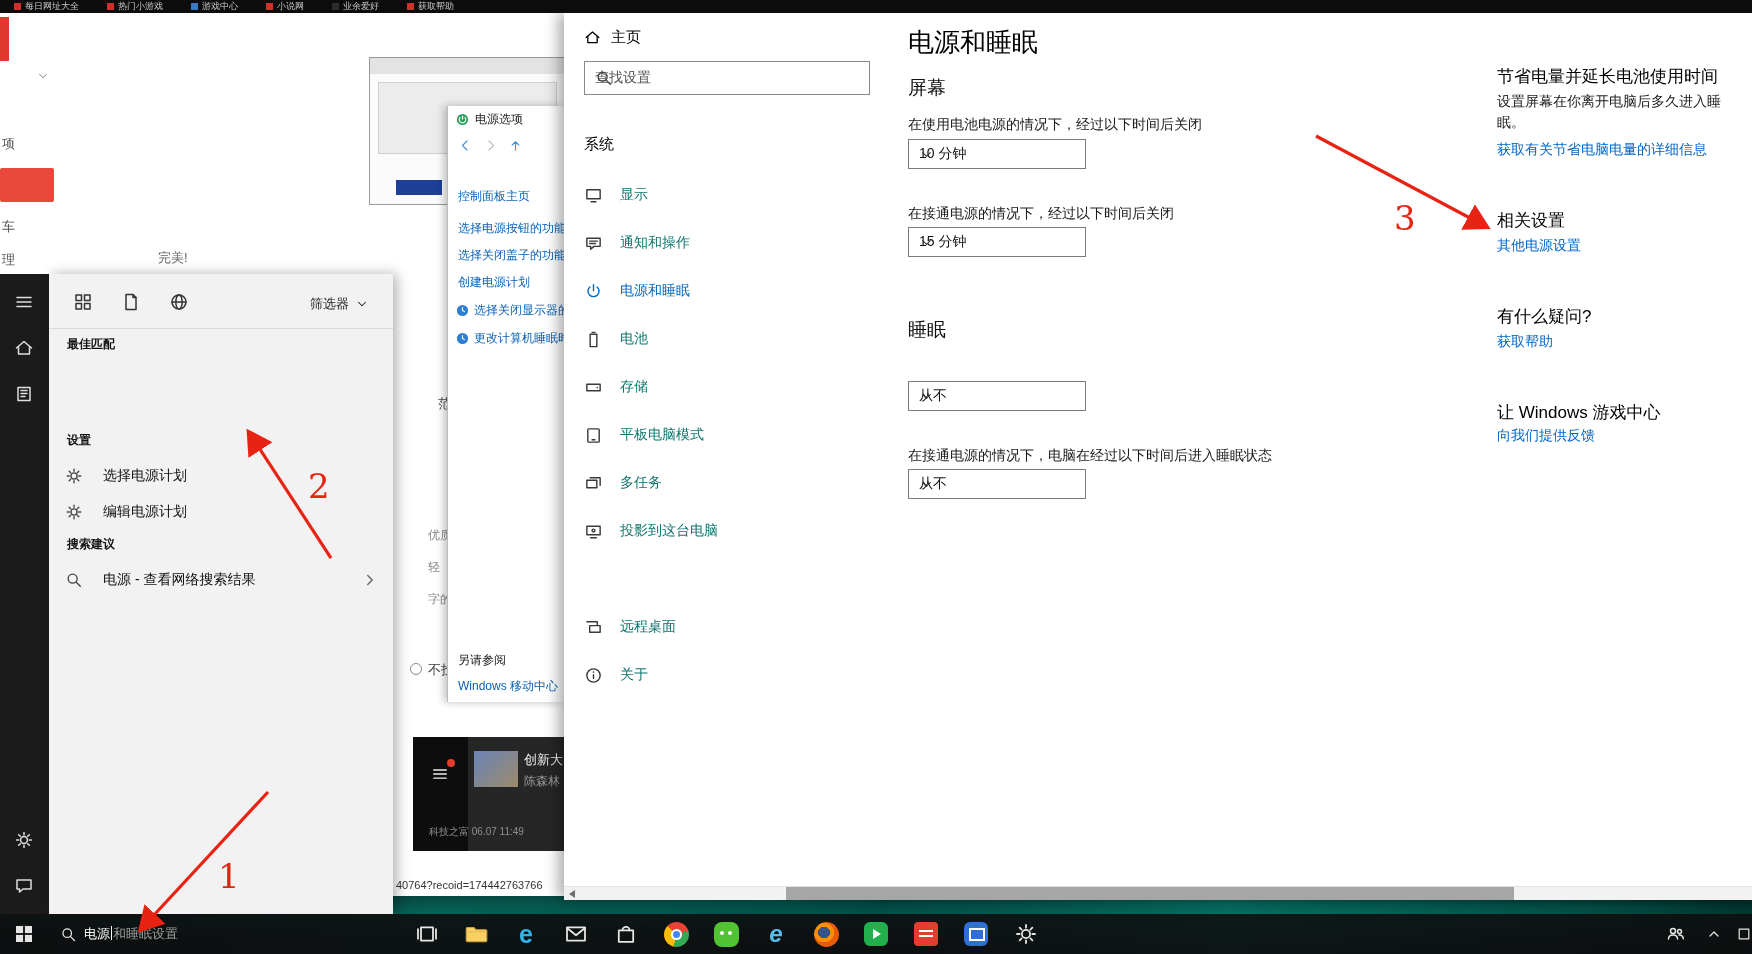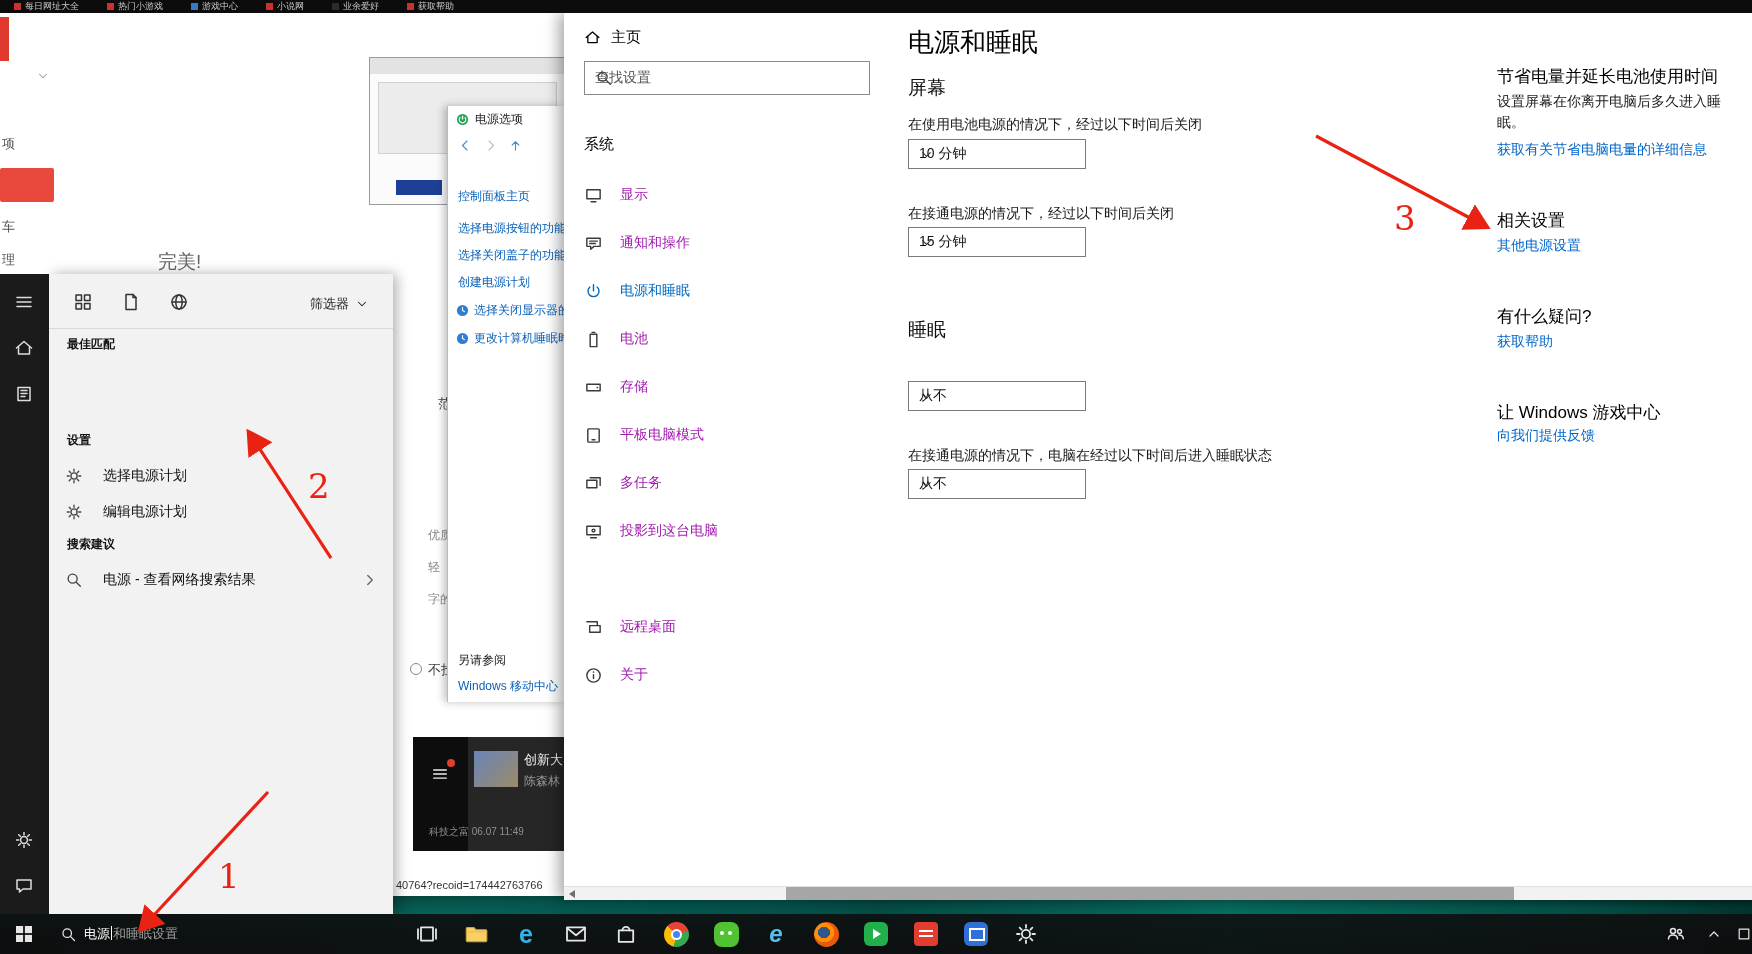--- a/index.html
+++ b/index.html
@@ -53,21 +53,21 @@
 
   
   .settings{left:564px;top:13px;width:1188px;height:886px;background:#fff;z-index:5;
             box-shadow:-5px 0 14px rgba(0,0,0,.35)}
   .s-side{position:absolute;left:0;top:0;width:324px;height:100%}
   .home-row{position:absolute;left:20px;top:15px;display:flex;align-items:center;gap:10px;font-size:15px;color:#000}
   .sbox{position:absolute;left:20px;top:48px;width:286px;height:34px;border:1px solid #8a8a8a;background:#fff;box-sizing:border-box}
   .sbox span{position:absolute;left:10px;top:7px;font-size:14px;color:#555}
   .sbox .sic{position:absolute;right:8px;top:7px;color:#444}
   .s-section{position:absolute;left:20px;top:122px;font-size:15px;color:#000}
-  .nav-item{position:absolute;left:0;width:324px;height:44px;display:flex;align-items:center;color:#a21caf}
+  .nav-item{position:absolute;left:0;width:324px;height:44px;display:flex;align-items:center;color:#0f766e}
   .nav-item .nic{position:absolute;left:20px;width:20px;color:#3a3a3a}
   .nav-item .nlb{position:absolute;left:56px;font-size:14px;white-space:nowrap}
   .nav-item.selected{color:#0069c0}
   .nav-item.selected .nic{color:#0069c0}
   .nav-item.selected .nlb{color:#0069c0}
   .s-main{position:absolute;left:324px;top:0;right:0;height:100%}
   .pg-title{position:absolute;left:20px;top:12px;font-size:26px;font-weight:400;color:#000;white-space:nowrap}
   .sec-h{position:absolute;left:20px;font-size:19px;color:#111;white-space:nowrap}
   .lbl{position:absolute;left:20px;font-size:14px;color:#1a1a1a;white-space:nowrap}
   .sel{position:absolute;left:20px;width:178px;height:30px;border:1px solid #7a7a7a;background:#fff;box-sizing:border-box}
@@ -140,21 +140,21 @@
   <div class="abs" style="left:0;top:4px;width:9px;height:44px;background:#e03a2e"></div>
   <span class="abs" style="left:36px;top:56px;color:#999">
     <svg class="is" width="14" height="14" viewBox="0 0 20 20">
         <path d="M5 7.5l5 5 5-5"></path>
       </svg>
     </span>
   <div class="abs frag" style="left:2px;top:122px">项</div>
   <div class="abs" style="left:0;top:155px;width:54px;height:34px;background:#e8493c;border-radius:2px"></div>
   <div class="abs frag" style="left:2px;top:205px">车</div>
   <div class="abs frag" style="left:2px;top:238px">理</div>
-  <div class="abs" style="left:158px;top:236px;font-size:19px;color:#666">完美!</div>
+  <div class="abs" style="left:158px;top:236px;font-size:13px;color:#666">完美!</div>
 
   <div class="abs mini-win" style="left:369px;top:44px;width:195px;height:146px">
     <div class="mw-top"></div>
     <div class="mw-mid"></div>
     <div class="abs" style="left:26px;top:122px;width:46px;height:15px;background:#1d3f96"></div>
   </div>
 
   <div class="abs frag" style="left:438px;top:382px;color:#444">范)</div>
   <div class="abs" style="left:428px;top:506px">
     <div class="qline">优质</div>

